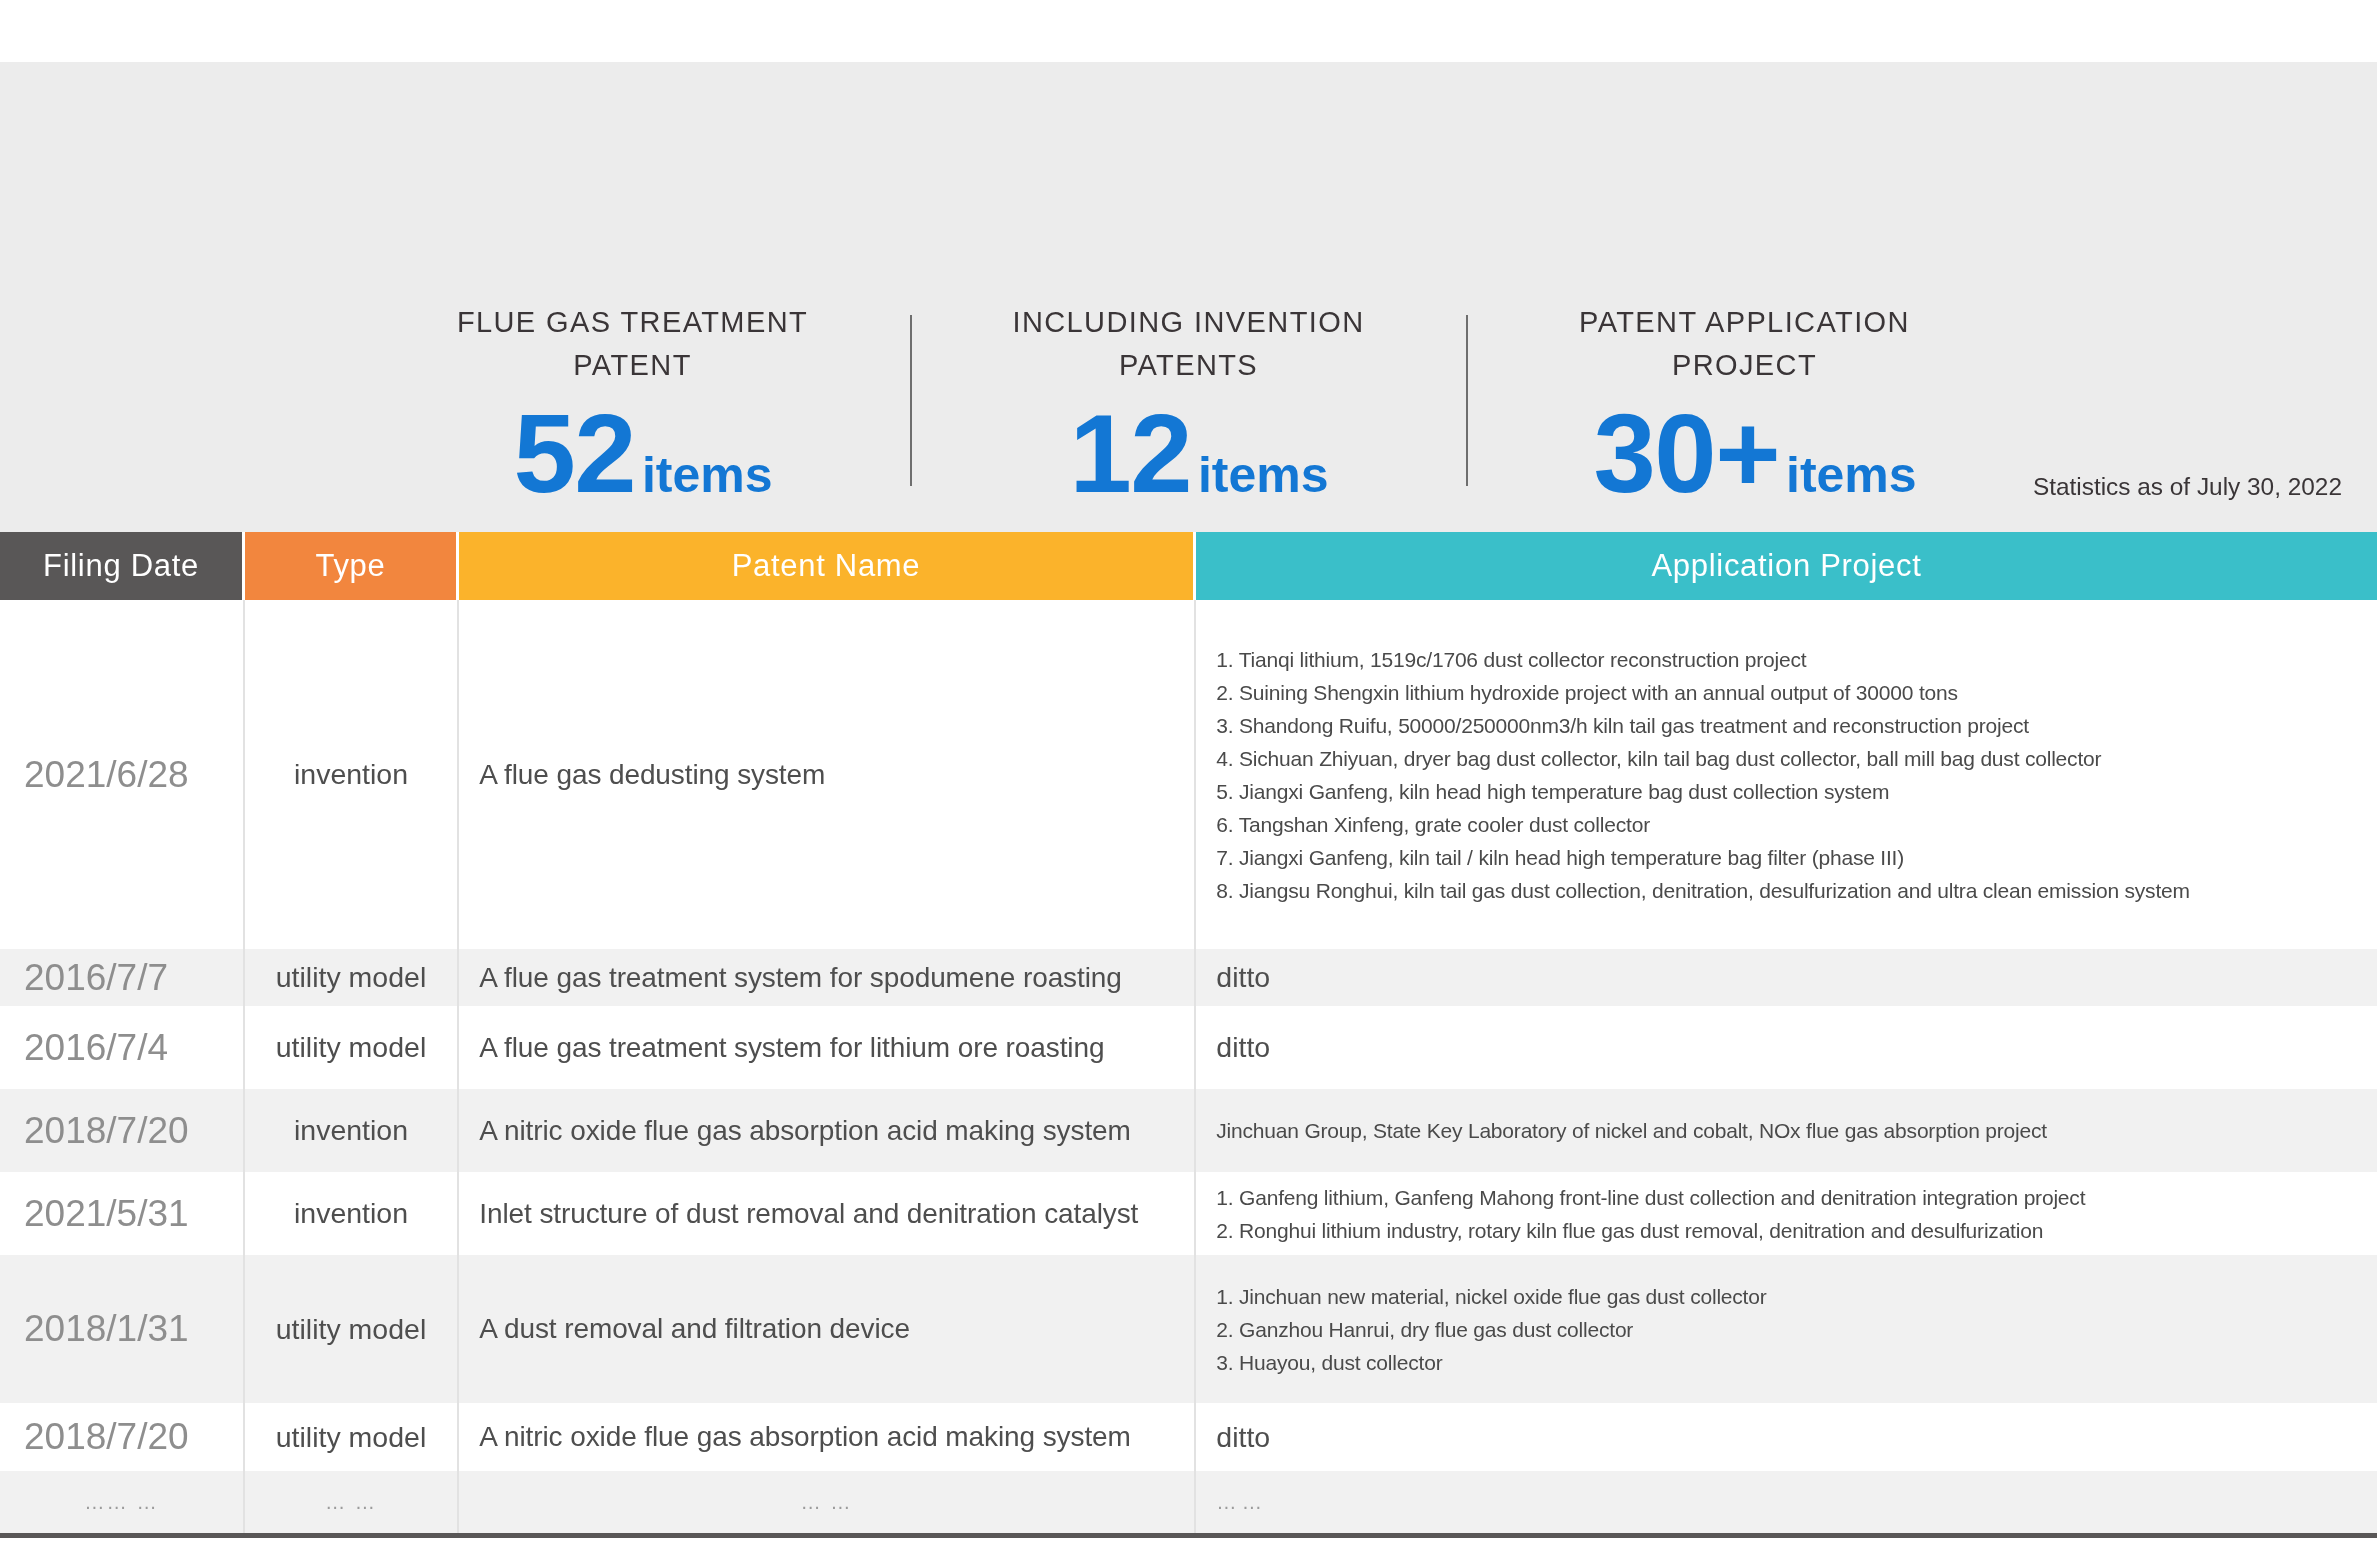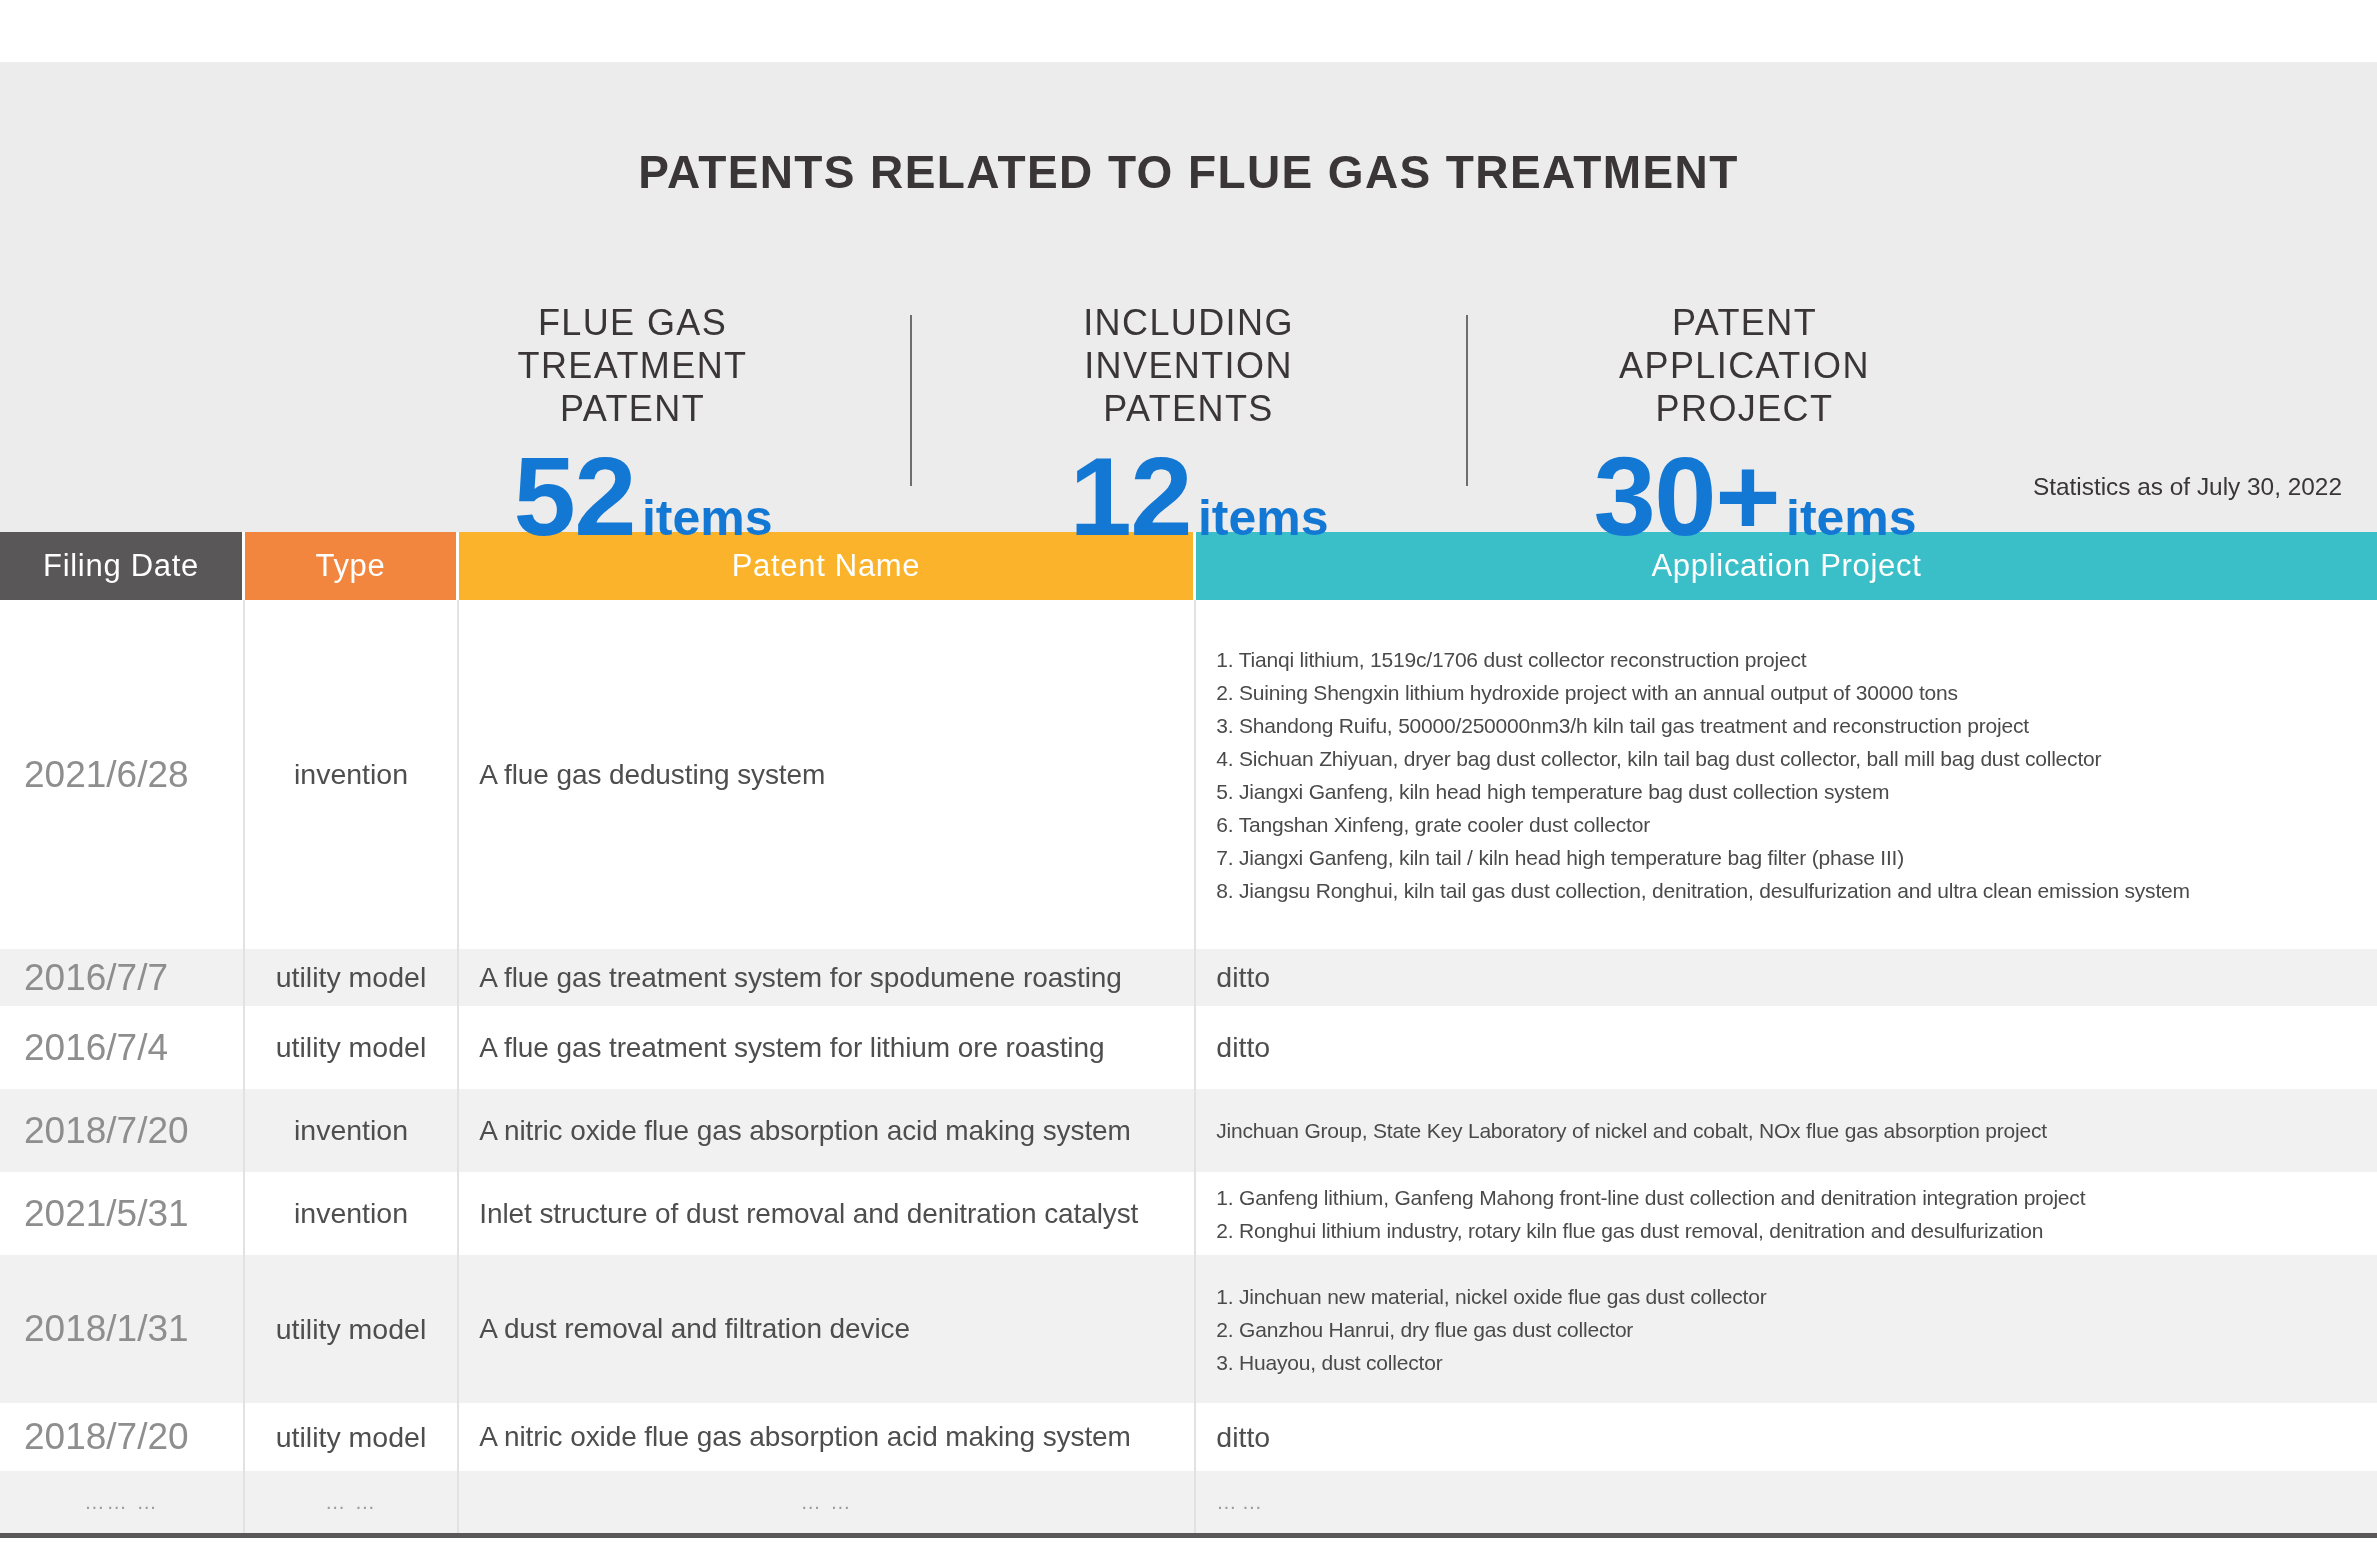--- a/index.html
+++ b/index.html
@@ -17,21 +17,21 @@
     position:absolute;top:83px;left:0;width:100%;
     text-align:center;
     font-size:46px;font-weight:bold;letter-spacing:1.4px;
     color:#3A3537;
   }
   .stats-row{
     position:absolute;top:239px;left:0;width:100%;
     display:flex;justify-content:center;align-items:flex-start;
   }
   .stat{width:380px;text-align:center;}
-  .stat-label{font-size:36px;line-height:43px;letter-spacing:1.4px;color:#3A3537;}
+  .stat-label{font-size:29px;line-height:43px;letter-spacing:1.4px;color:#3A3537;}
   .stat-num{margin-top:11px;display:flex;justify-content:center;align-items:baseline;}
   .stat-value{font-size:112px;line-height:1;font-weight:bold;letter-spacing:-1.4px;color:#1377D4;margin-left:21px;}
   .stat-unit{font-size:50px;font-weight:bold;color:#1377D4;margin-left:6.8px;}
   .stat-divider{width:2px;height:171px;background:#6E6E6E;margin:13.6px 87px 0 87px;}
   .stats-note{
     position:absolute;top:411px;right:35px;
     font-size:24.4px;color:#3A3537;
   }
   
   .thead{display:grid;grid-template-columns:245px 214px 737px 1181px;height:68px;}
@@ -73,21 +73,20 @@
   .footer-bar{height:4.7px;background:#595757;}
 </style>
 </head>
 <body>
 
 <div class="page">
 
   <div class="top-strip"></div>
 
   <div class="banner">
-    <div class="page-title">PATENTS RELATED TO FLUE GAS TREATMENT</div>
 
     <div class="stats-row">
       <div class="stat">
         <div class="stat-label">
           <div>FLUE GAS TREATMENT</div>
           <div>PATENT</div>
         </div>
         <div class="stat-num">
           <span class="stat-value">52</span>
           <span class="stat-unit">items</span>

